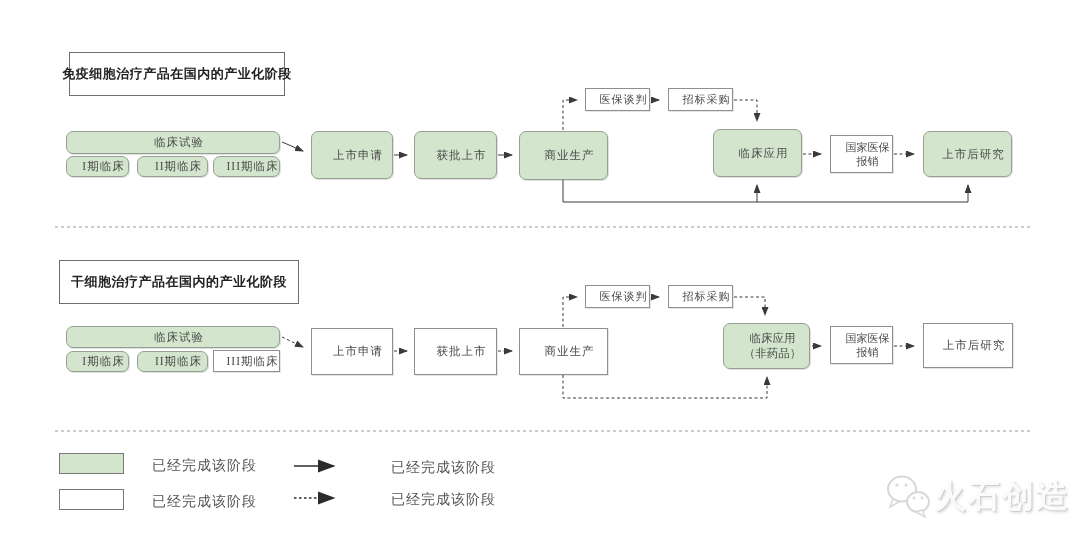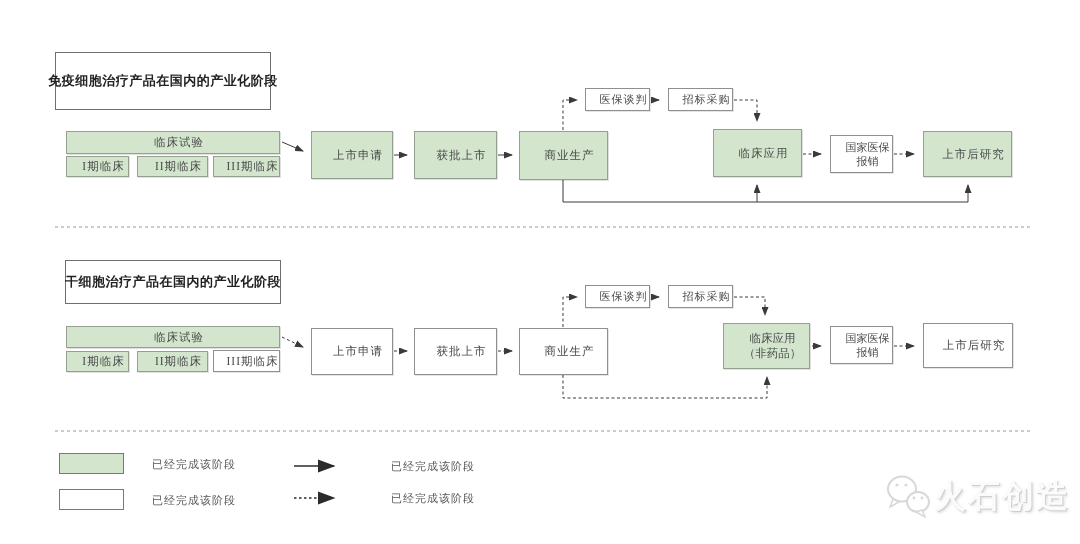--- a/index.html
+++ b/index.html
@@ -9,28 +9,28 @@
   }
   #overlay{position:absolute;left:0;top:0;pointer-events:none;}
   .node{
     position:absolute;box-sizing:border-box;display:flex;flex-direction:column;
     align-items:center;justify-content:center;text-align:center;
     border:1px solid var(--box-border,#8f8f8f);
     font-size:11.5px;color:var(--text,#4a4a4a);letter-spacing:1px;line-height:1.3;
     white-space:nowrap;
     padding-left:12px;
   }
-  .green{background:var(--completed-fill,#d3e6cd);border-color:#94a190;box-shadow:1px 1px 0 rgba(0,0,0,0.12);}
+  .green{background:var(--completed-fill,#d3e6cd);border-color:#94a190;box-shadow:1px 1px 0 rgba(0,0,0,0.12);border-radius:7px;}
   .white{background:var(--pending-fill,#ffffff);box-shadow:1px 1px 0 rgba(0,0,0,0.10);}
   .title-box{
     position:absolute;box-sizing:border-box;display:flex;align-items:center;justify-content:center;
     border:1px solid #6e6e6e;background:#fff;font-weight:bold;font-size:13px;color:#222;
     letter-spacing:0.5px;white-space:nowrap;
   }
-  .legend-label{position:absolute;font-size:11px;color:#555;letter-spacing:1px;white-space:nowrap;}
+  .legend-label{position:absolute;font-size:14px;color:#555;letter-spacing:1px;white-space:nowrap;}
   .swatch{position:absolute;box-sizing:border-box;width:65px;height:21px;border:1px solid #787878;}
   .swatch.green-s{background:var(--completed-fill,#d3e6cd);}
   .swatch.white-s{background:#fff;}
   #watermark{position:absolute;left:884px;top:474px;display:flex;align-items:center;}
   #watermark .brand{
     font-family:"Liberation Sans","DejaVu Sans",sans-serif;font-weight:bold;font-size:32px;
     color:#fbfbfb;letter-spacing:2px;
     text-shadow:1px 1px 0 #cfcfcf,2px 2px 3px #dedede;
   }
 </style>
@@ -79,21 +79,21 @@
       <line x1="55" y1="431" x2="1032" y2="431"></line>
     </g>
 
     <g stroke="#2b2b2b" stroke-width="1.5" fill="none">
       <line x1="294" y1="466" x2="334" y2="466" marker-end="url(#ahBig)"></line>
       <line x1="294" y1="498" x2="334" y2="498" stroke-dasharray="2.5 2.5" marker-end="url(#ahBig)"></line>
     </g>
   </svg>
 
   <div>
-    <div class="title-box" style="left:55px;top:52px;width:216px;height:58px">免疫细胞治疗产品在国内的产业化阶段</div>
+    <div class="title-box" style="left:69px;top:52px;width:216px;height:44px">免疫细胞治疗产品在国内的产业化阶段</div>
 
     <div class="node green" style="left:66px;top:131px;width:214px;height:23px">临床试验</div>
     <div class="node green" style="left:66px;top:156px;width:63px;height:21px">I期临床</div>
     <div class="node green" style="left:137px;top:156px;width:71px;height:21px">II期临床</div>
     <div class="node green" style="left:213px;top:156px;width:67px;height:21px">III期临床</div>
 
     <div class="node green" style="left:311px;top:131px;width:82px;height:48px">上市申请</div>
     <div class="node green" style="left:414px;top:131px;width:83px;height:48px">获批上市</div>
     <div class="node green" style="left:519px;top:131px;width:89px;height:49px">商业生产</div>
 
@@ -104,21 +104,21 @@
 
     <div class="node white" style="left:830px;top:135px;width:63px;height:38px;font-size:11px;letter-spacing:0">
       <span>国家医保</span>
       <span>报销</span>
     </div>
 
     <div class="node green" style="left:923px;top:131px;width:89px;height:46px">上市后研究</div>
   </div>
 
   <div>
-    <div class="title-box" style="left:65px;top:260px;width:216px;height:44px">干细胞治疗产品在国内的产业化阶段</div>
+    <div class="title-box" style="left:59px;top:260px;width:240px;height:44px">干细胞治疗产品在国内的产业化阶段</div>
 
     <div class="node green" style="left:66px;top:326px;width:214px;height:22px">临床试验</div>
     <div class="node green" style="left:66px;top:351px;width:63px;height:21px">I期临床</div>
     <div class="node green" style="left:137px;top:351px;width:71px;height:21px">II期临床</div>
     <div class="node white" style="left:213px;top:350px;width:67px;height:22px">III期临床</div>
 
     <div class="node white" style="left:311px;top:328px;width:82px;height:47px">上市申请</div>
     <div class="node white" style="left:414px;top:328px;width:83px;height:47px">获批上市</div>
     <div class="node white" style="left:519px;top:328px;width:89px;height:47px">商业生产</div>
 

